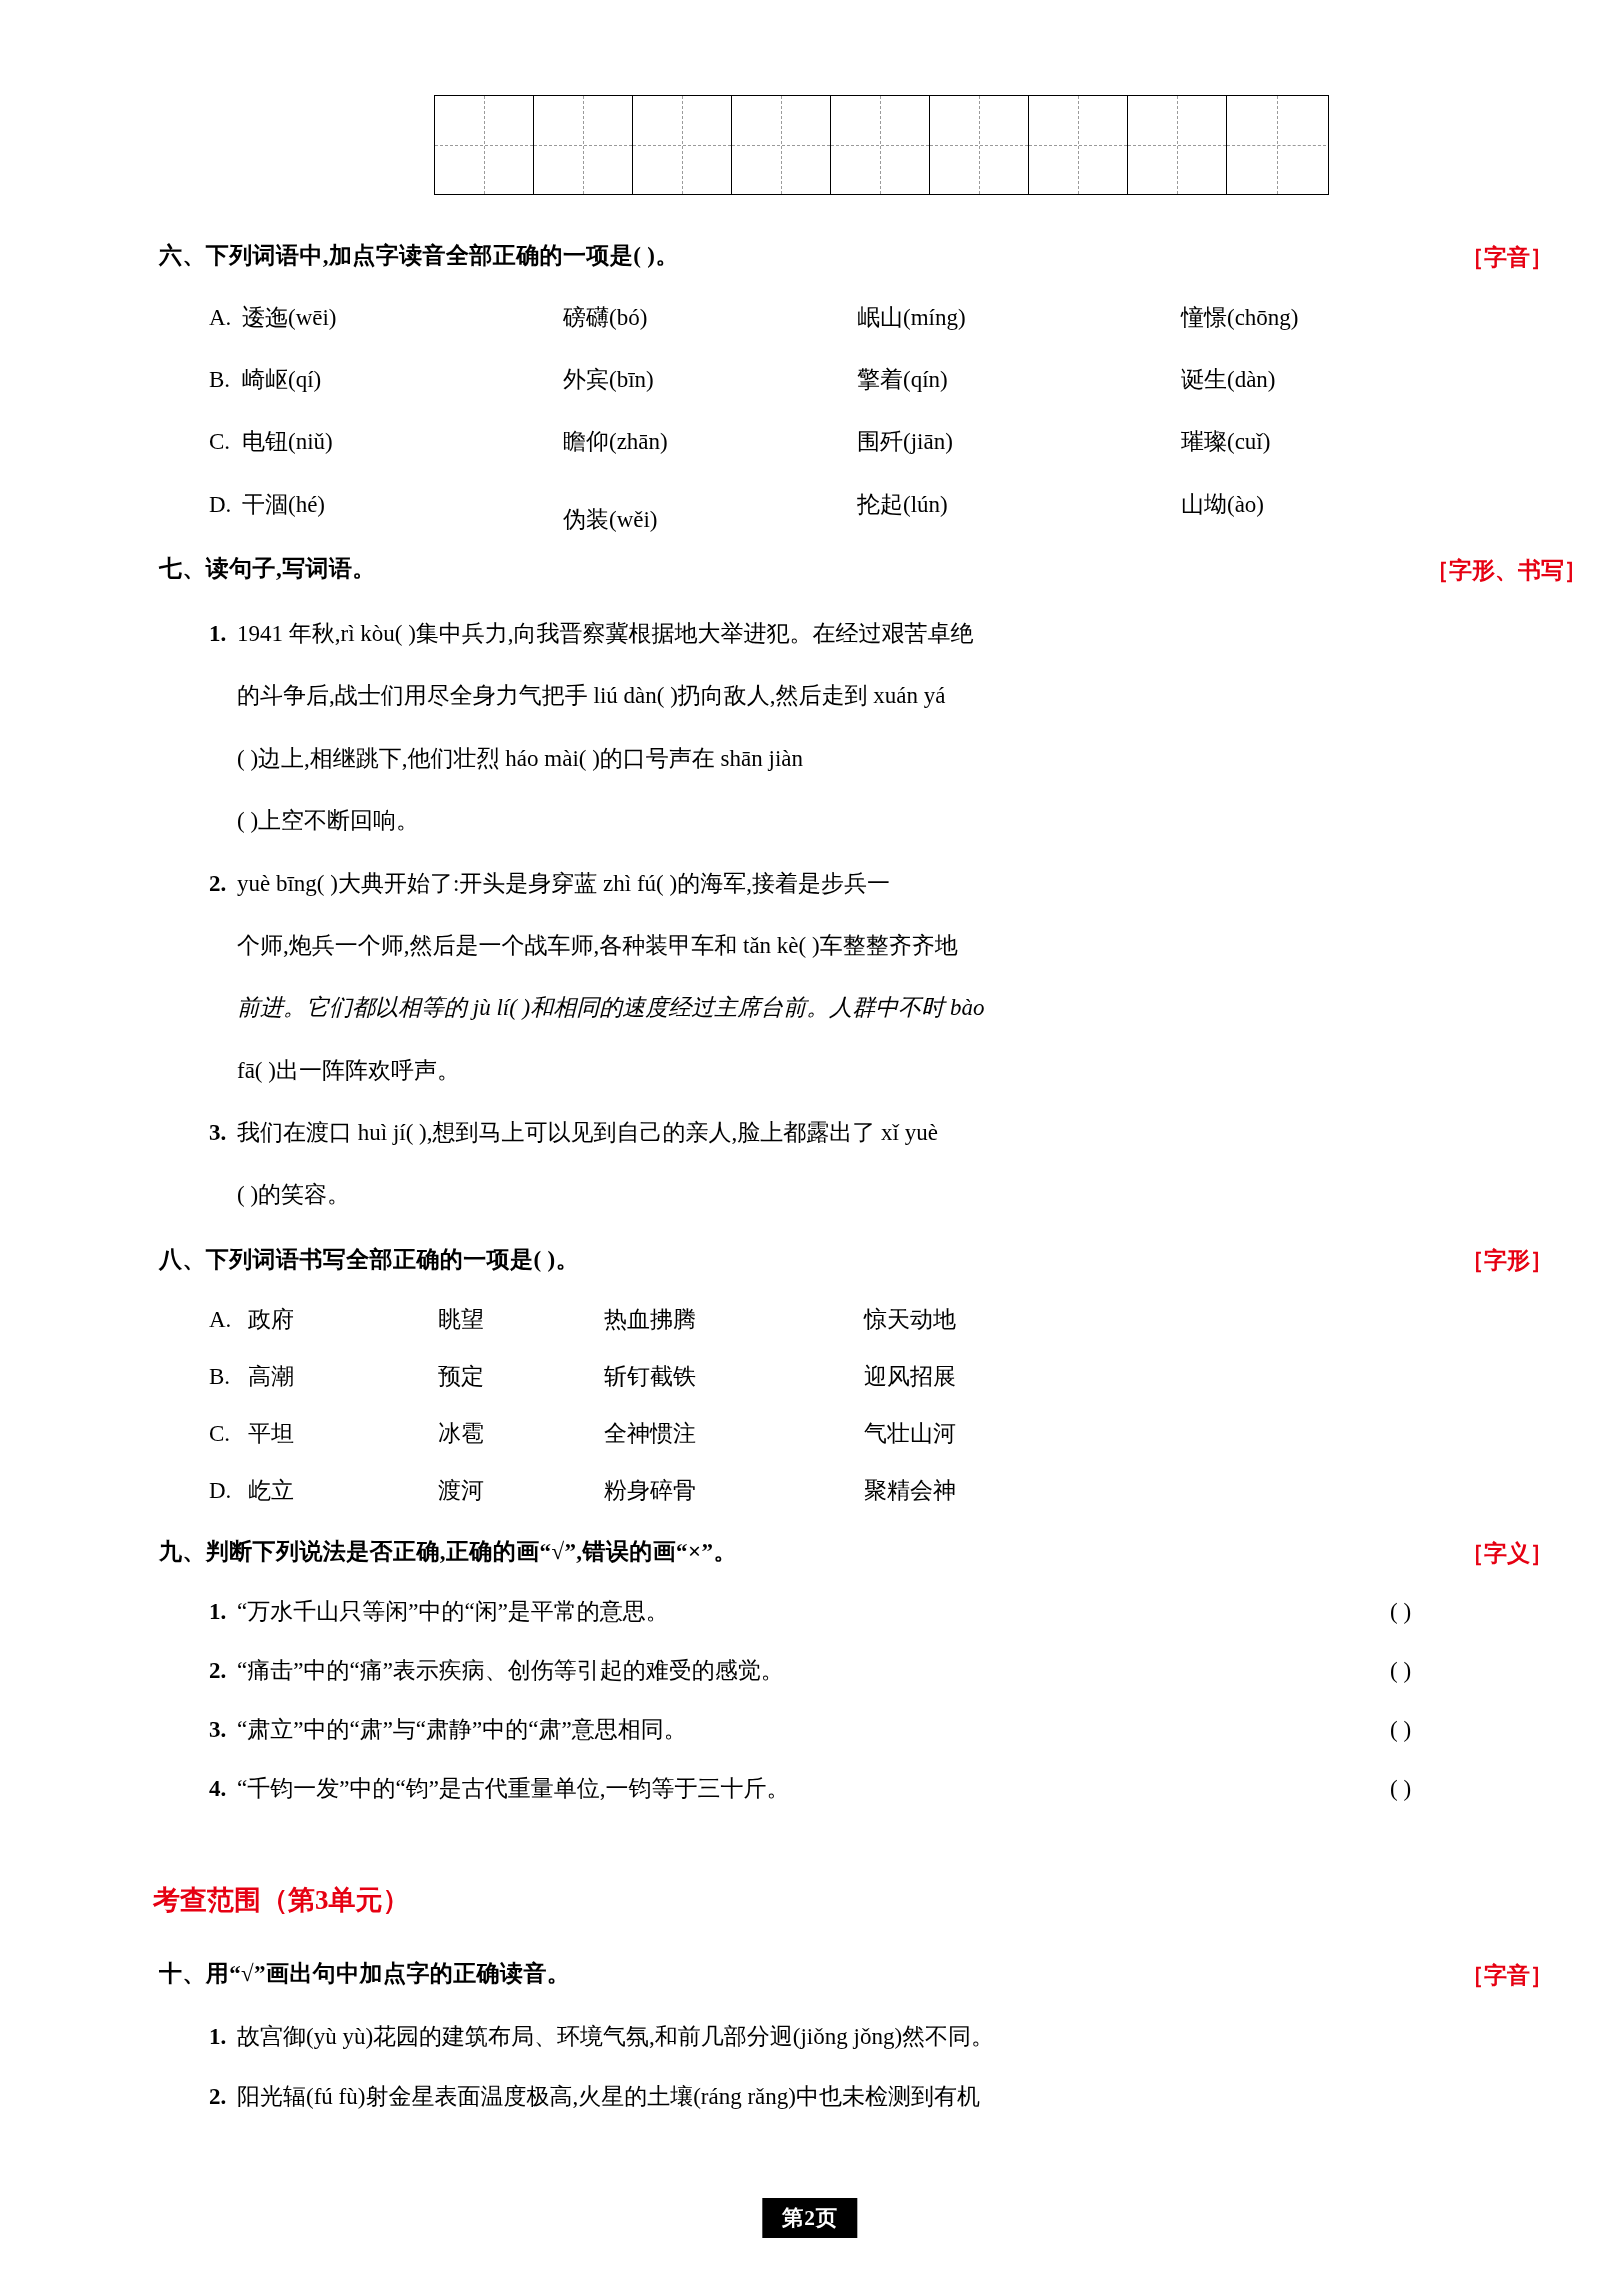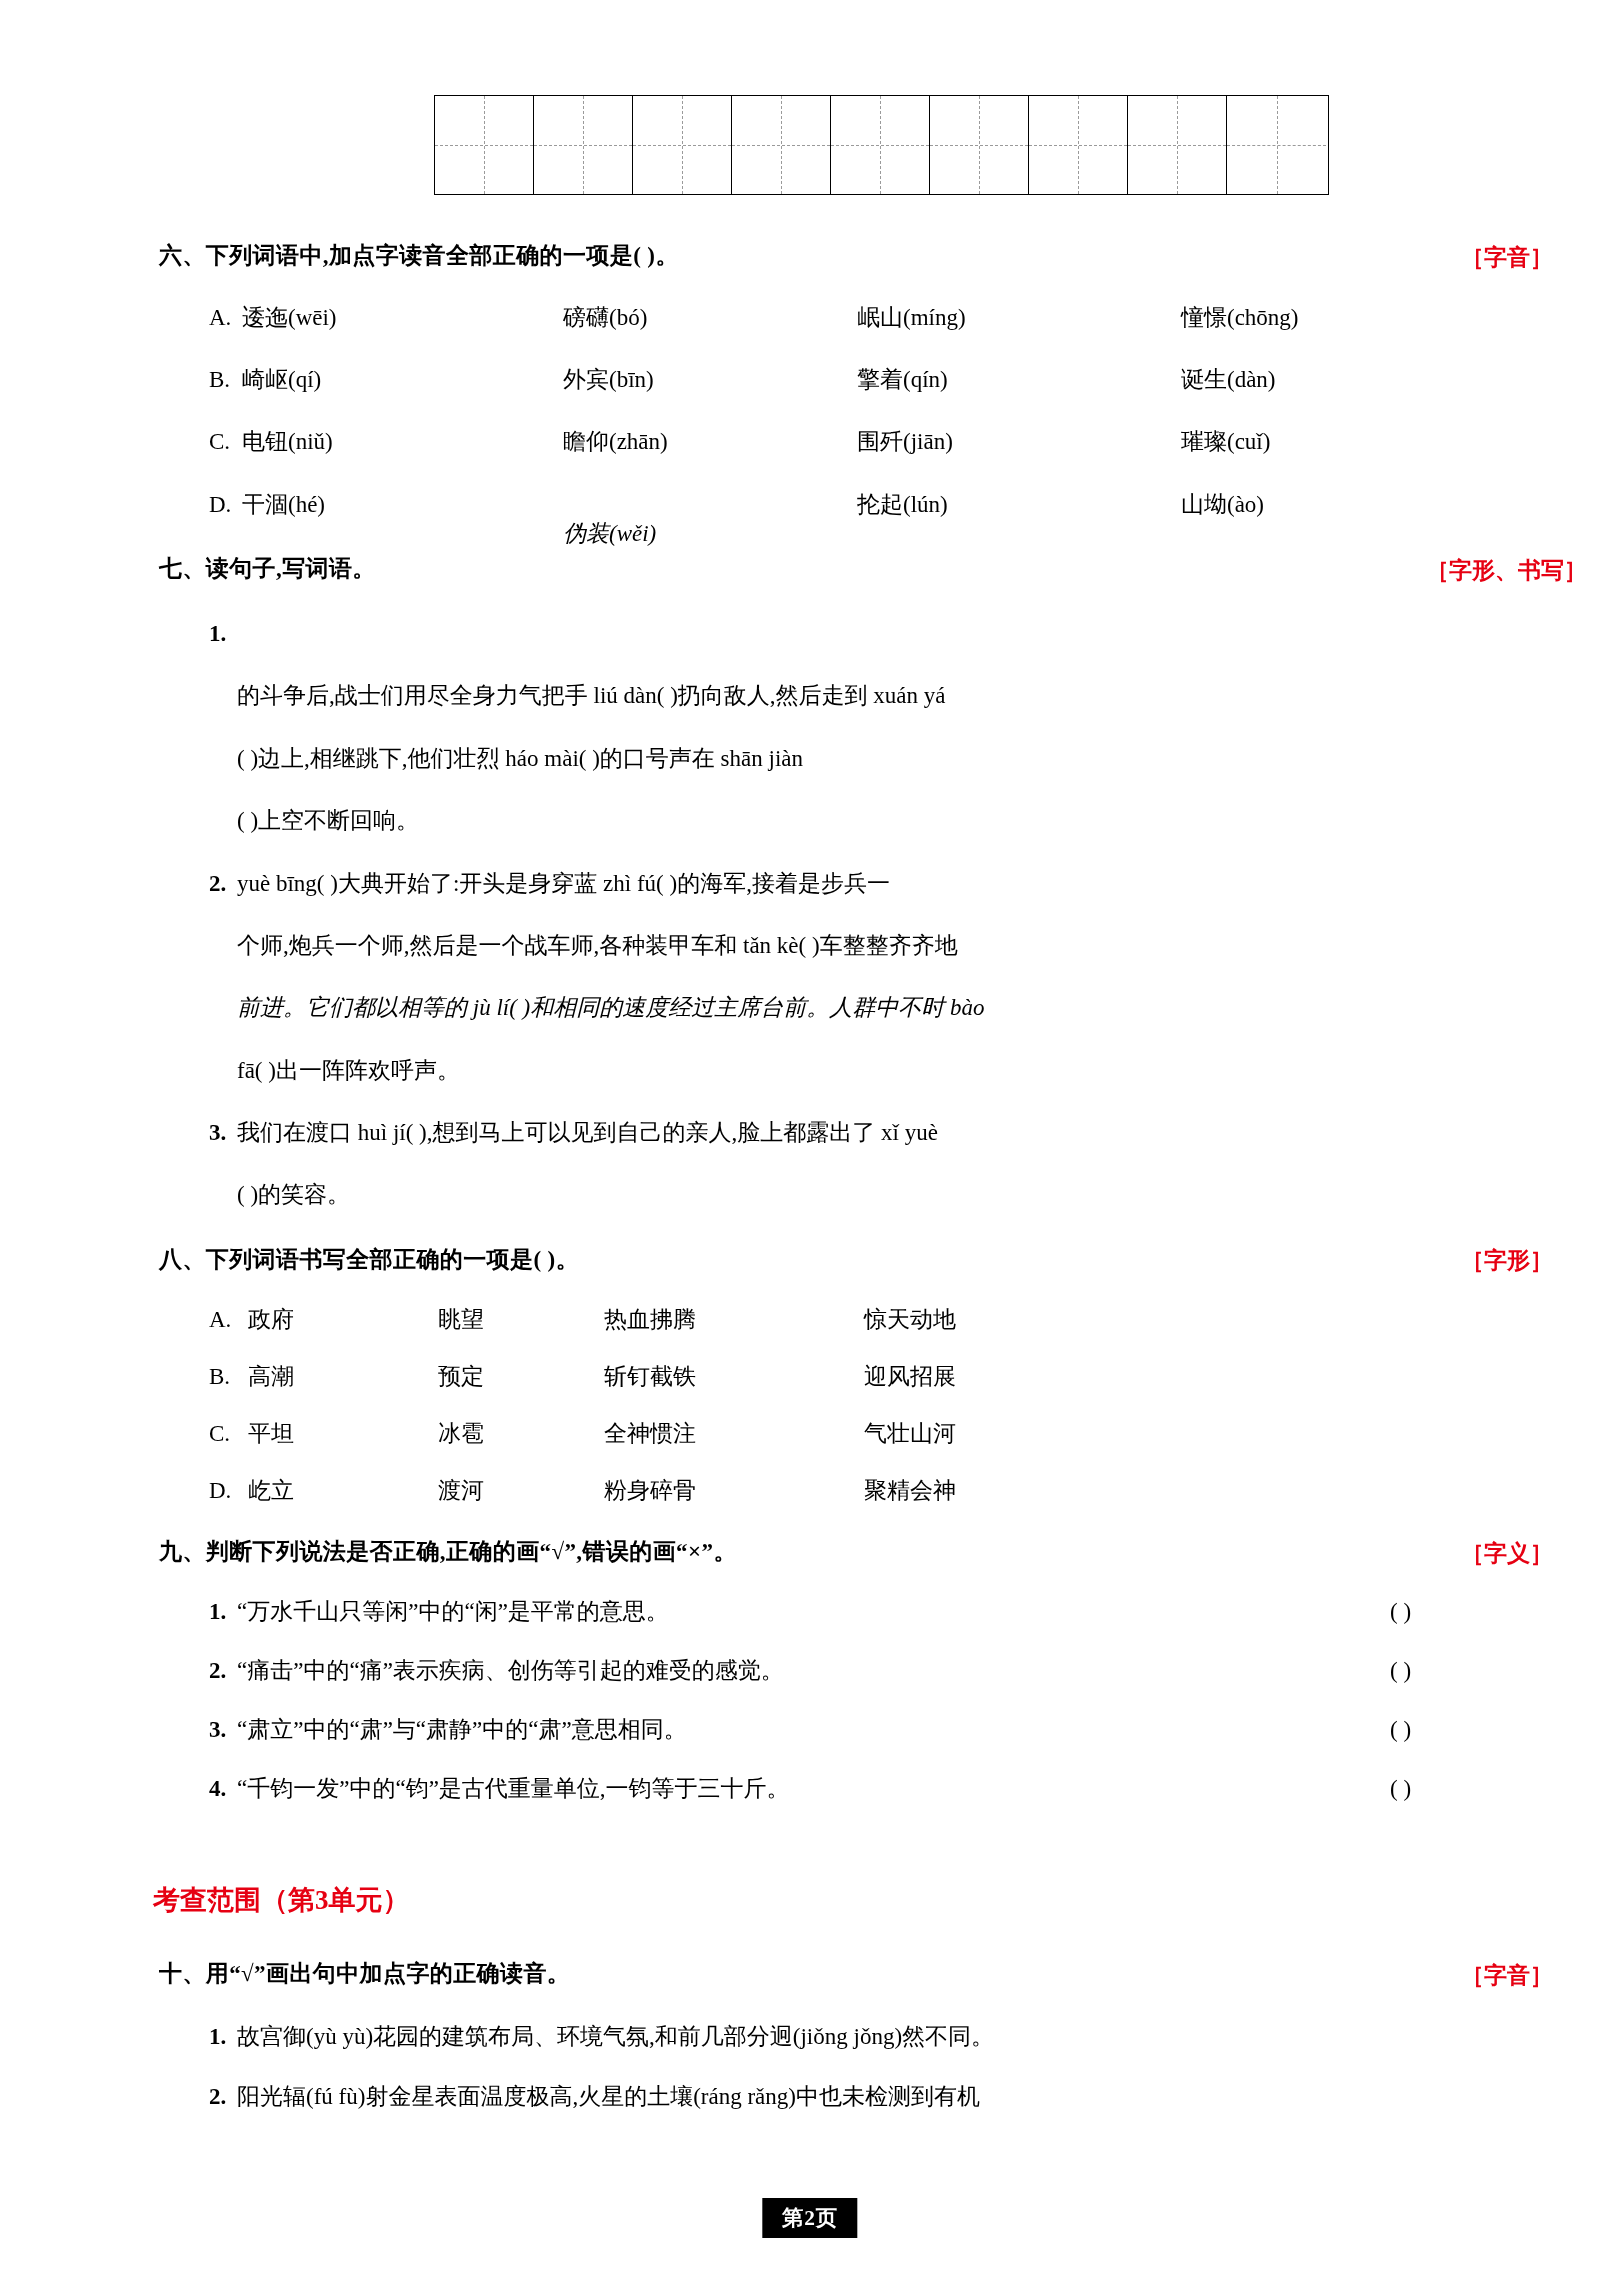--- a/index.html
+++ b/index.html
@@ -133,28 +133,29 @@
   <div class="line" style="left:1181px; top:368px;">诞生(dàn)</div>
 
   <div class="line" style="left:209px; top:430px;">C.</div>
   <div class="line" style="left:242px; top:430px;text-align:right;">电钮(niǔ)</div>
   <div class="line" style="left:563px; top:430px;">瞻仰(zhān)</div>
   <div class="line" style="left:857px; top:430px;">围歼(jiān)</div>
   <div class="line" style="left:1181px; top:430px;">璀璨(cuǐ)</div>
 
   <div class="line" style="left:209px; top:493px;">D.</div>
   <div class="line" style="left:242px; top:493px;">干涸(hé)</div>
-  <div class="line" style="left:563px; top:522px;font-style:italic;">伪装(wěi)</div>
+  <div class="line" style="left:563px; top:508px;">伪装(wěi)</div>
   <div class="line" style="left:857px; top:493px;">抡起(lún)</div>
   <div class="line" style="left:1181px; top:493px;">山坳(ào)</div>
 
   <div class="line q-head" style="left:159px; top:557px;">七、读句子,写词语。</div>
   <div class="line tag" style="left:1426px; top:559px;">［字形、书写］</div>
 
   <div class="line num" style="left:209px; top:622px; font-size:23px;">1.</div>
+  <div class="line" style="left:237px; top:622px;">1941 年秋,rì kòu(           )集中兵力,向我晋察冀根据地大举进犯。在经过艰苦卓绝</div>
   <div class="line" style="left:237px; top:684px;">的斗争后,战士们用尽全身力气把手 liú dàn(           )扔向敌人,然后走到 xuán yá</div>
   <div class="line" style="left:237px; top:747px;">(        )边上,相继跳下,他们壮烈 háo mài(           )的口号声在 shān jiàn</div>
   <div class="line" style="left:237px; top:809px;">(        )上空不断回响。</div>
 
   <div class="line num" style="left:209px; top:872px; font-size:23px;">2.</div>
   <div class="line" style="left:237px; top:872px;">yuè bīng(          )大典开始了:开头是身穿蓝 zhì fú(           )的海军,接着是步兵一</div>
   <div class="line" style="left:237px; top:934px;">个师,炮兵一个师,然后是一个战车师,各种装甲车和 tǎn kè(           )车整整齐齐地</div>
   <div class="line" style="left:237px; top:996px;font-style:italic;">前进。它们都以相等的 jù lí(           )和相同的速度经过主席台前。人群中不时 bào</div>
   <div class="line" style="left:237px; top:1059px;">fā(        )出一阵阵欢呼声。</div>
 

